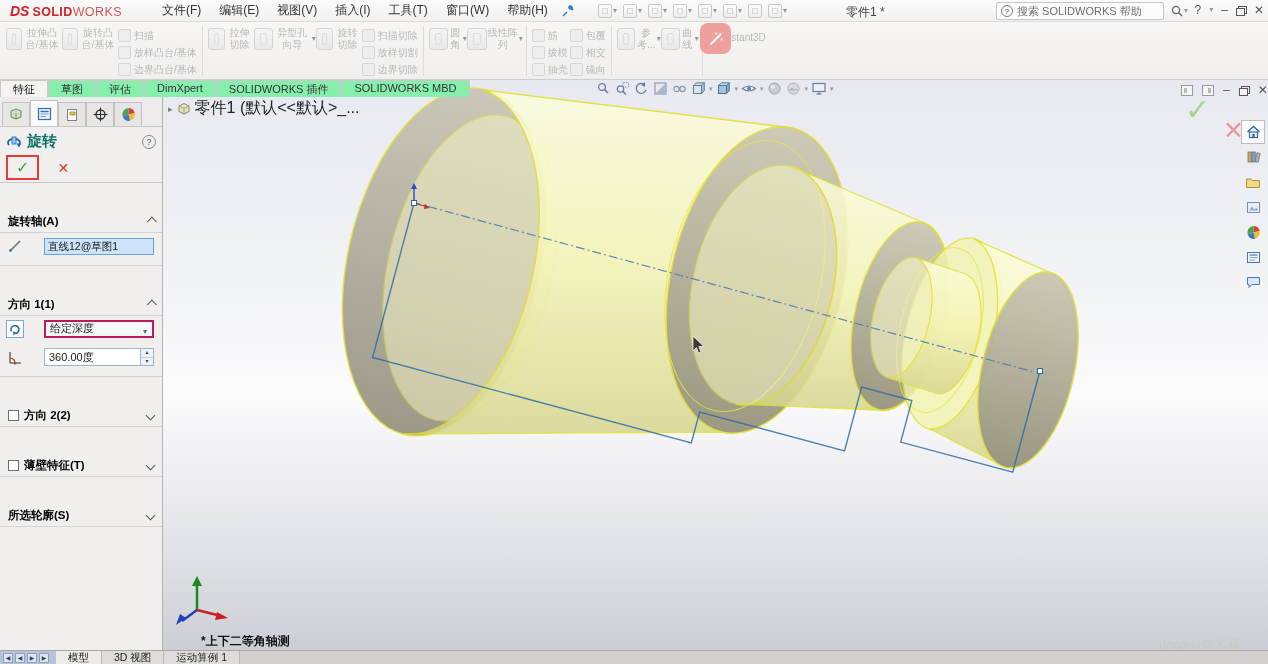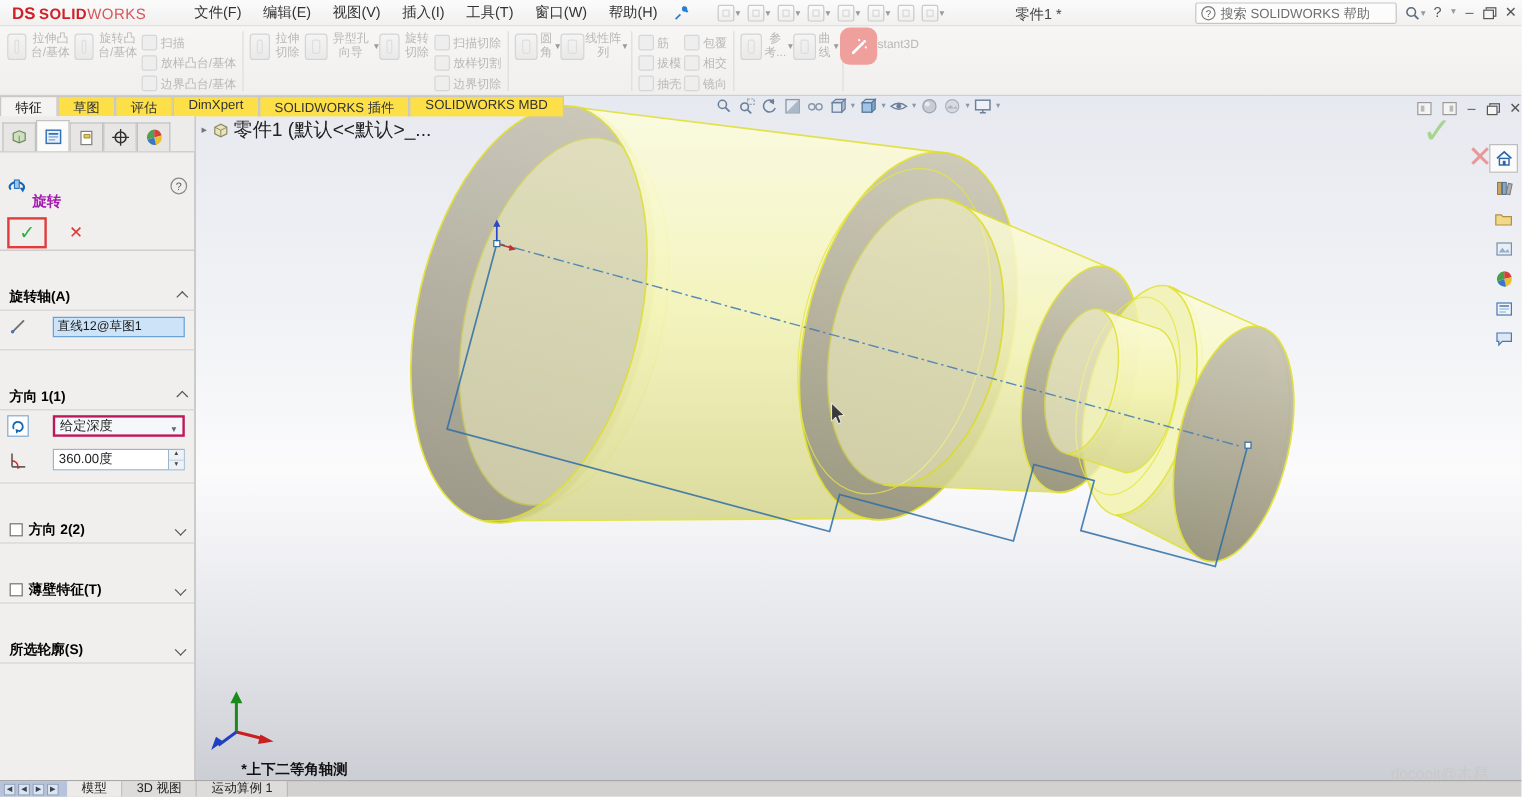--- a/index.html
+++ b/index.html
@@ -5,21 +5,21 @@
   * { margin:0; padding:0; box-sizing:border-box; }
   html,body { width:1268px; height:664px; overflow:hidden;
     font-family:"Liberation Sans","DejaVu Sans",sans-serif; font-size:12px; }
   .app { position:relative; width:1268px; height:664px; background:#f2f1f0; }
 
   
   .titlebar { position:absolute; left:0; top:0; width:1268px; height:22px;
     background:linear-gradient(#fbfbfb,#f1f0ef); border-bottom:1px solid #dcdcdc;
     display:flex; align-items:center; }
   .logo { display:flex; align-items:baseline; padding:0 14px 0 10px; }
-  .logo-ds { color:#d02027; font-weight:800; font-size:14px; margin-right:3px; }
+  .logo-ds { color:#d02027; font-weight:800; font-style:italic; font-size:14px; margin-right:3px; }
   .logo-solid { color:#d02027; font-weight:800; font-size:12.5px; letter-spacing:.4px; }
   .logo-works { color:#d8555a; font-weight:400; font-size:12.5px; letter-spacing:.4px; }
   .menus { display:flex; gap:2px; margin-left:18px; }
   .menu-item { padding:2px 8px; color:#333; font-size:12px; cursor:default; }
   .pin { width:18px; height:16px; margin-left:4px; }
   .qat { display:flex; align-items:center; margin-left:18px; gap:2px; }
   .qat-btn { display:flex; align-items:center; gap:1px; padding:1px 2px; }
   .qat-ic { width:14px; height:14px; border:1px solid #c9c9c9; border-radius:2px;
     background:linear-gradient(#fcfcfc,#ededed); position:relative; }
   .qat-ic::after{ content:""; position:absolute; left:3px; top:3px; right:3px; bottom:3px;
@@ -55,21 +55,21 @@
   .ricon-sm { width:13px; height:13px; border:1px solid #d6d6d6; border-radius:2px;
     background:#eeeeee; flex:none; }
   .rslabel { color:#b8b8b8; font-size:10px; white-space:nowrap; }
   .rsep { width:1px; height:50px; background:#dddcdb; margin:1px 5px 0 3px; }
   .overlay-rec { position:absolute; left:700px; top:1px; width:31px; height:31px;
     border-radius:8px; background:#efa09d; display:flex; align-items:center; justify-content:center; }
 
   
   .tabbar { position:absolute; left:0; top:80px; width:372px; height:17px;
     display:flex; align-items:stretch; z-index:5; background:#efeeed; }
-  .ctab { padding:1px 12px 0; font-size:11px; color:#333; background:#fde047;
+  .ctab { padding:1px 12px 0; font-size:11px; color:#333; background:#86efac;
     border:1px solid #c9c8c7; border-bottom:none; white-space:nowrap; }
   .ctab.active { background:#f4f3f2; color:#111; font-weight:400; }
 
   
   .viewport { position:absolute; left:163px; top:80px; width:1105px; height:570px;
     background:linear-gradient(180deg,#e7e9f0 0%,#f2f3f6 35%,#fbfbfc 55%,#e2e3e8 82%,#ccced5 100%);
     overflow:hidden; }
   .model-svg { position:absolute; left:0; top:0; }
   .hud { position:absolute; left:432px; top:1px; display:flex; align-items:center; gap:3px; z-index:6; }
   .hicon { width:16px; height:15px; display:flex; align-items:center; justify-content:center; }
@@ -95,21 +95,21 @@
 
   
   .leftpanel { position:absolute; left:0; top:97px; width:163px; height:553px;
     background:#f0efee; border-right:1px solid #b3b3b3; z-index:7; }
   .pm-tabs { display:flex; align-items:flex-end; height:30px; padding:4px 2px 0 2px; gap:0;
     border-bottom:1px solid #c8c8c8; background:#edecEB; }
   .pm-tab { width:28px; height:24px; display:flex; align-items:center; justify-content:center;
     border:1px solid #c2c2c2; border-bottom:none; background:#e7e6e5; }
   .pm-tab.active { background:#fbfbfa; height:26px; }
   .pm-title { display:flex; align-items:center; padding:5px 6px 2px 6px; gap:5px; }
-  .pm-title-text { font-size:12px; font-weight:700; color:#a21caf; flex:1;margin-top:28px; }
+  .pm-title-text { font-size:15px; font-weight:700; color:#0f766e; flex:1; }
   .pm-help { width:14px; height:14px; border:1px solid #888; border-radius:50%;
     color:#555; font-size:9px; line-height:12px; text-align:center; }
   .pm-confirm { display:flex; align-items:center; height:30px; padding-left:6px; gap:18px;
     border-bottom:1px solid #c6c6c6; }
   .ok-annot { border:2px solid #e23b3b; padding:1px 8px; }
   .ok-check { color:#2fae3f; font-size:16px; font-weight:700; }
   .cancel-x { color:#e03535; font-size:14px; font-weight:700; }
   .pm-sec-h { display:flex; align-items:center; padding:0 8px 0 8px; height:22px;
     border-bottom:1px solid #d5d4d3;margin-top:28px; }
   .pm-sec-h .sec-label { font-size:11.5px; font-weight:700; color:#000; flex:1; display:flex; align-items:center; gap:5px; }

